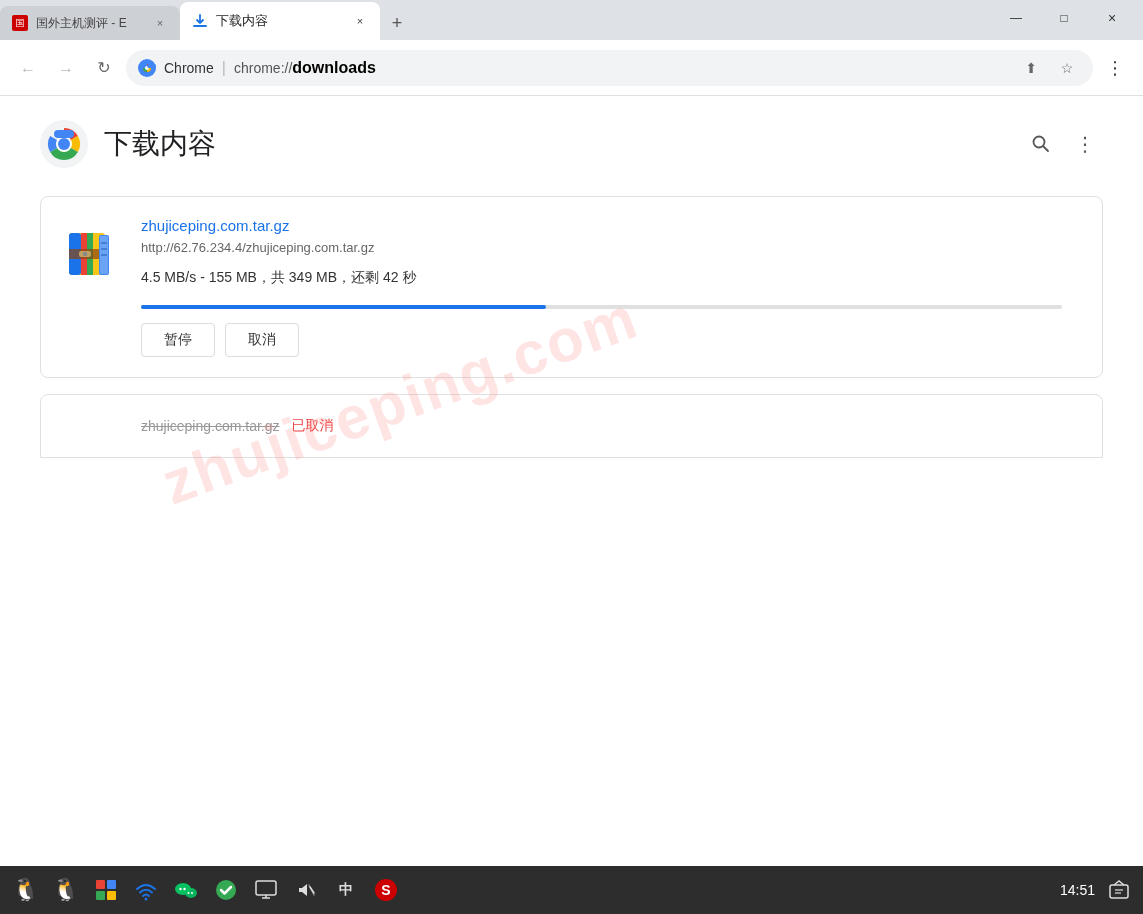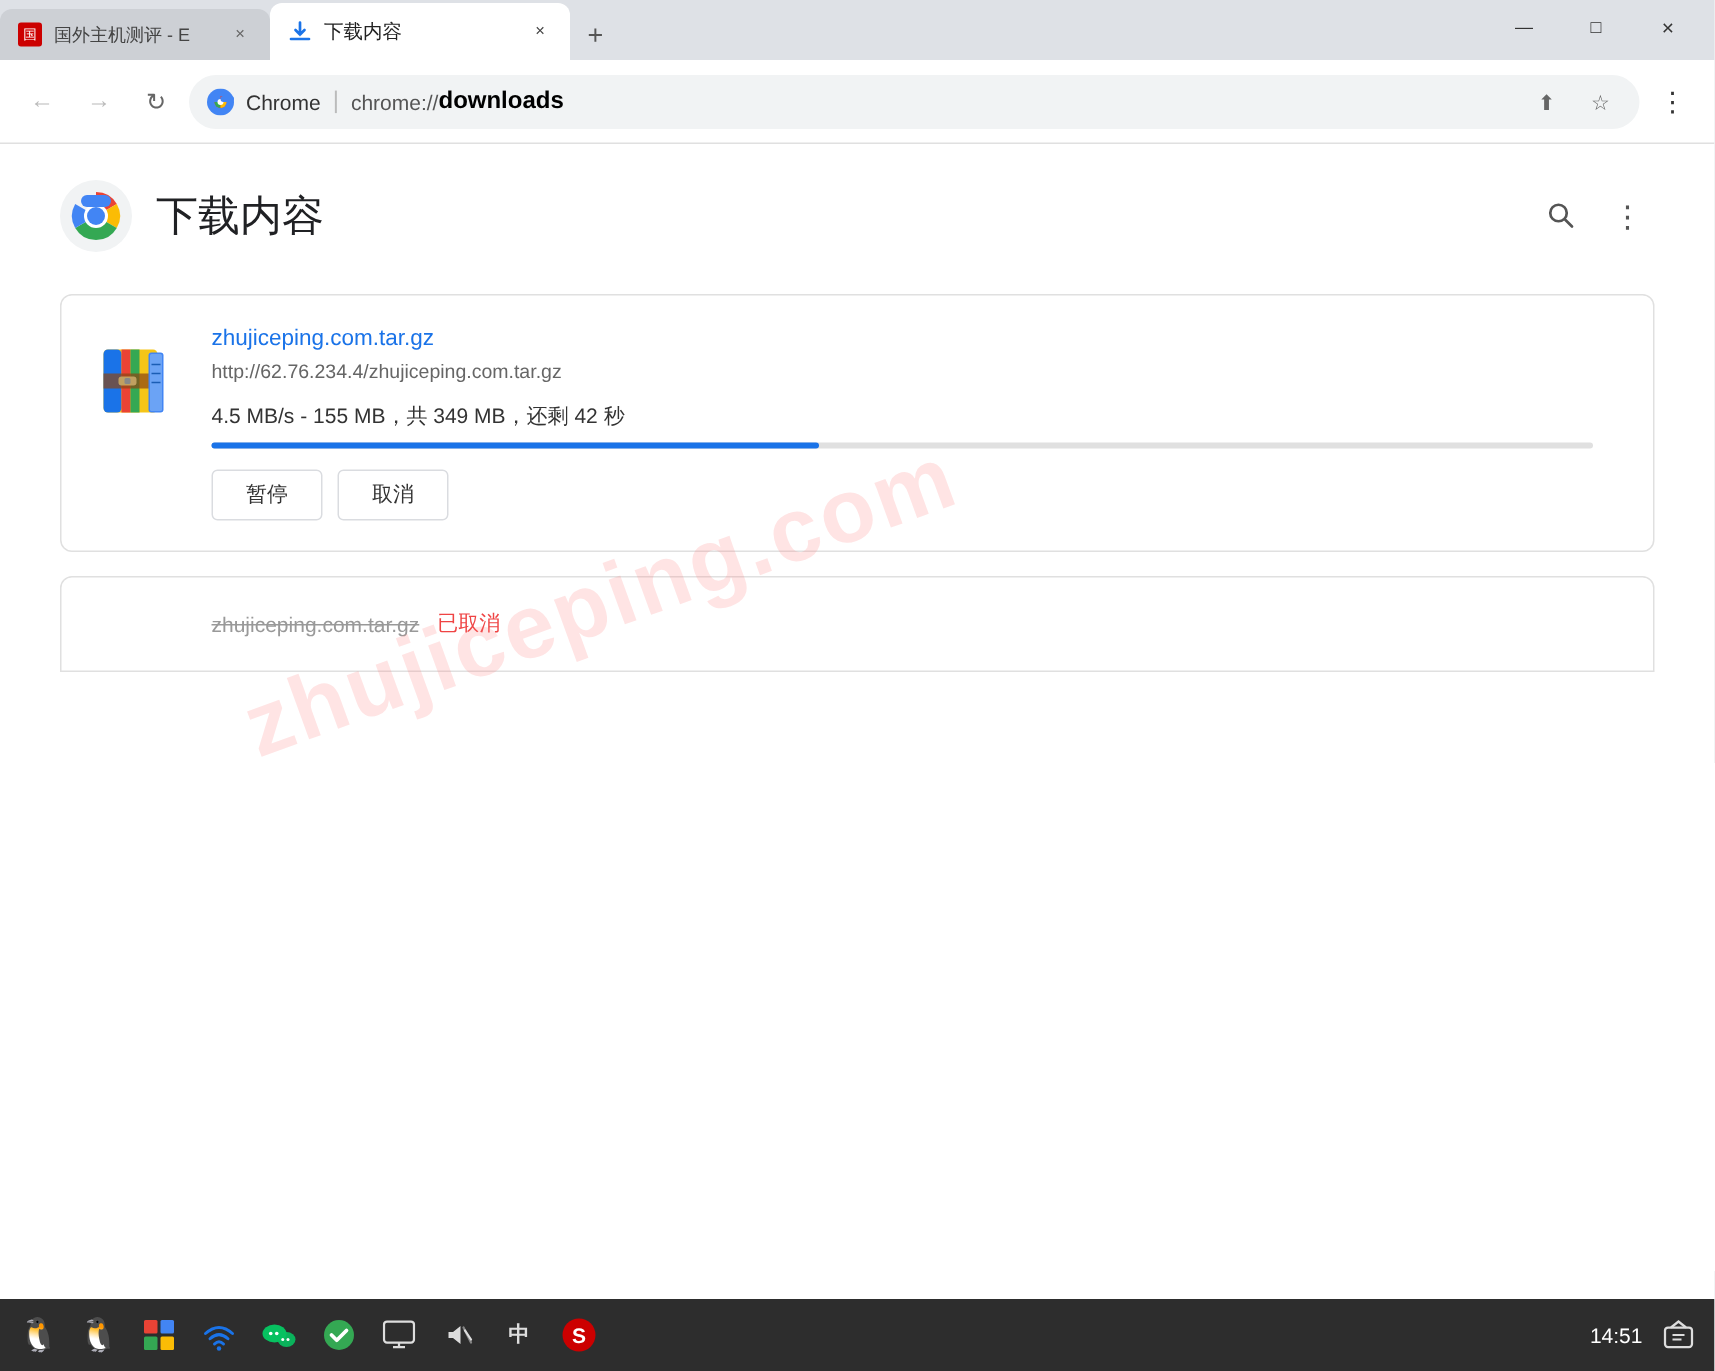--- a/index.html
+++ b/index.html
@@ -246,21 +246,21 @@
       margin-bottom: 6px;
     }
     .download-url {
       font-size: 13px;
       color: #666;
       margin-bottom: 14px;
     }
     .download-status {
       font-size: 14px;
       color: #333;
-      margin-bottom: 8px;
+      margin-bottom: 18px;
     }
     .progress-bar-container {
       height: 4px;
       background: #e0e0e0;
       border-radius: 2px;
       margin-bottom: 14px;
       margin-right: 20px;
     }
     .progress-bar-fill {
       height: 100%;

